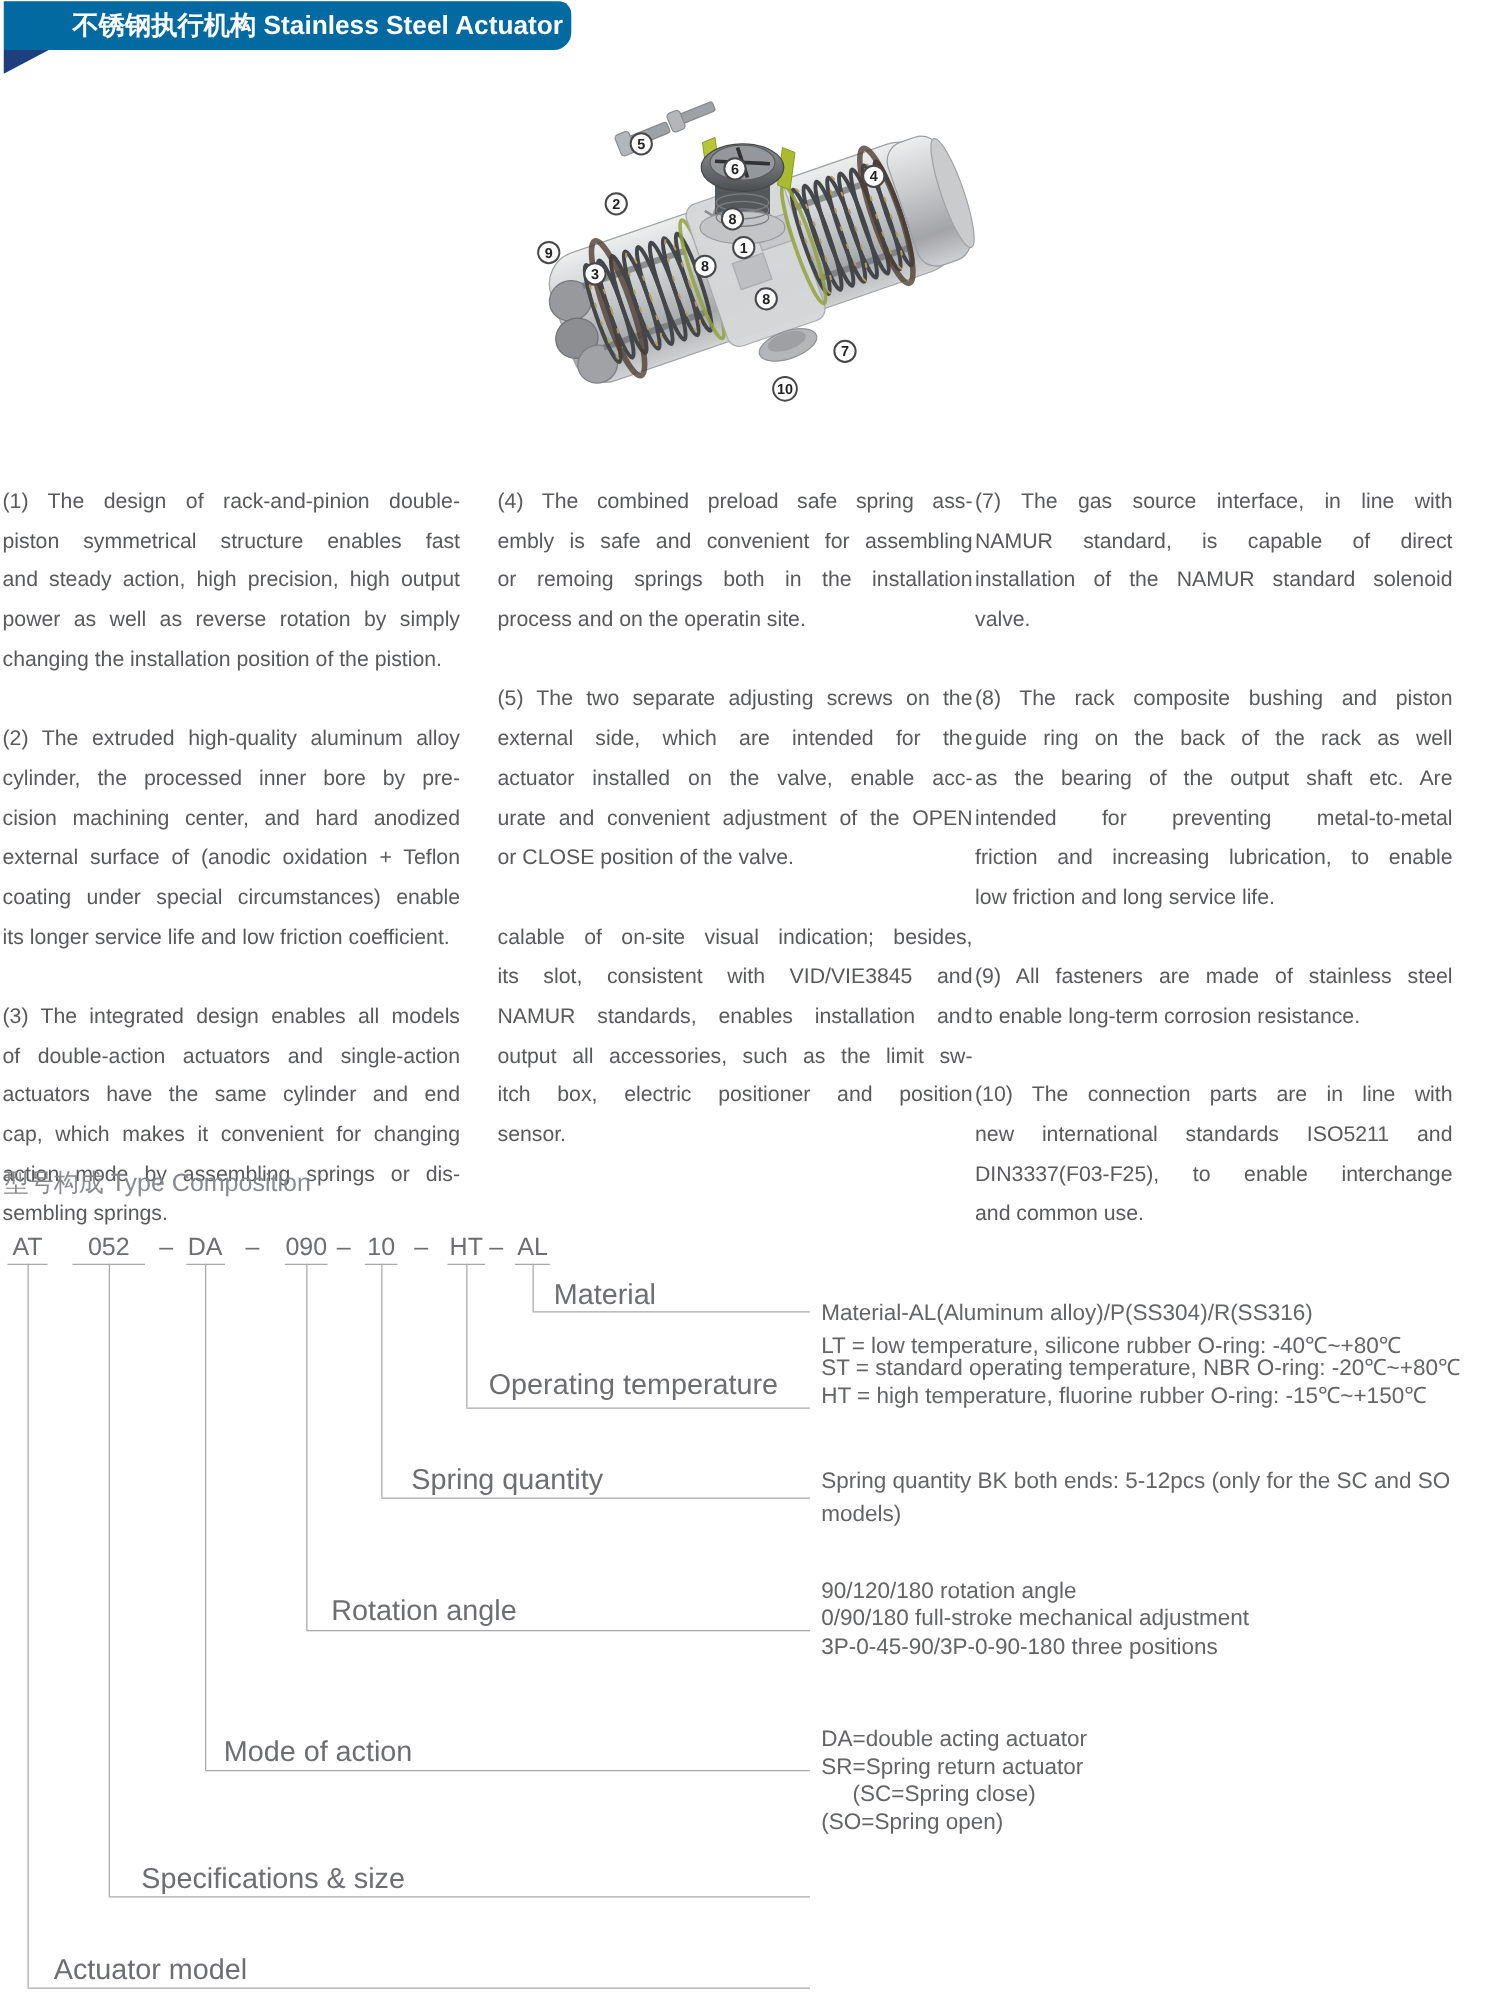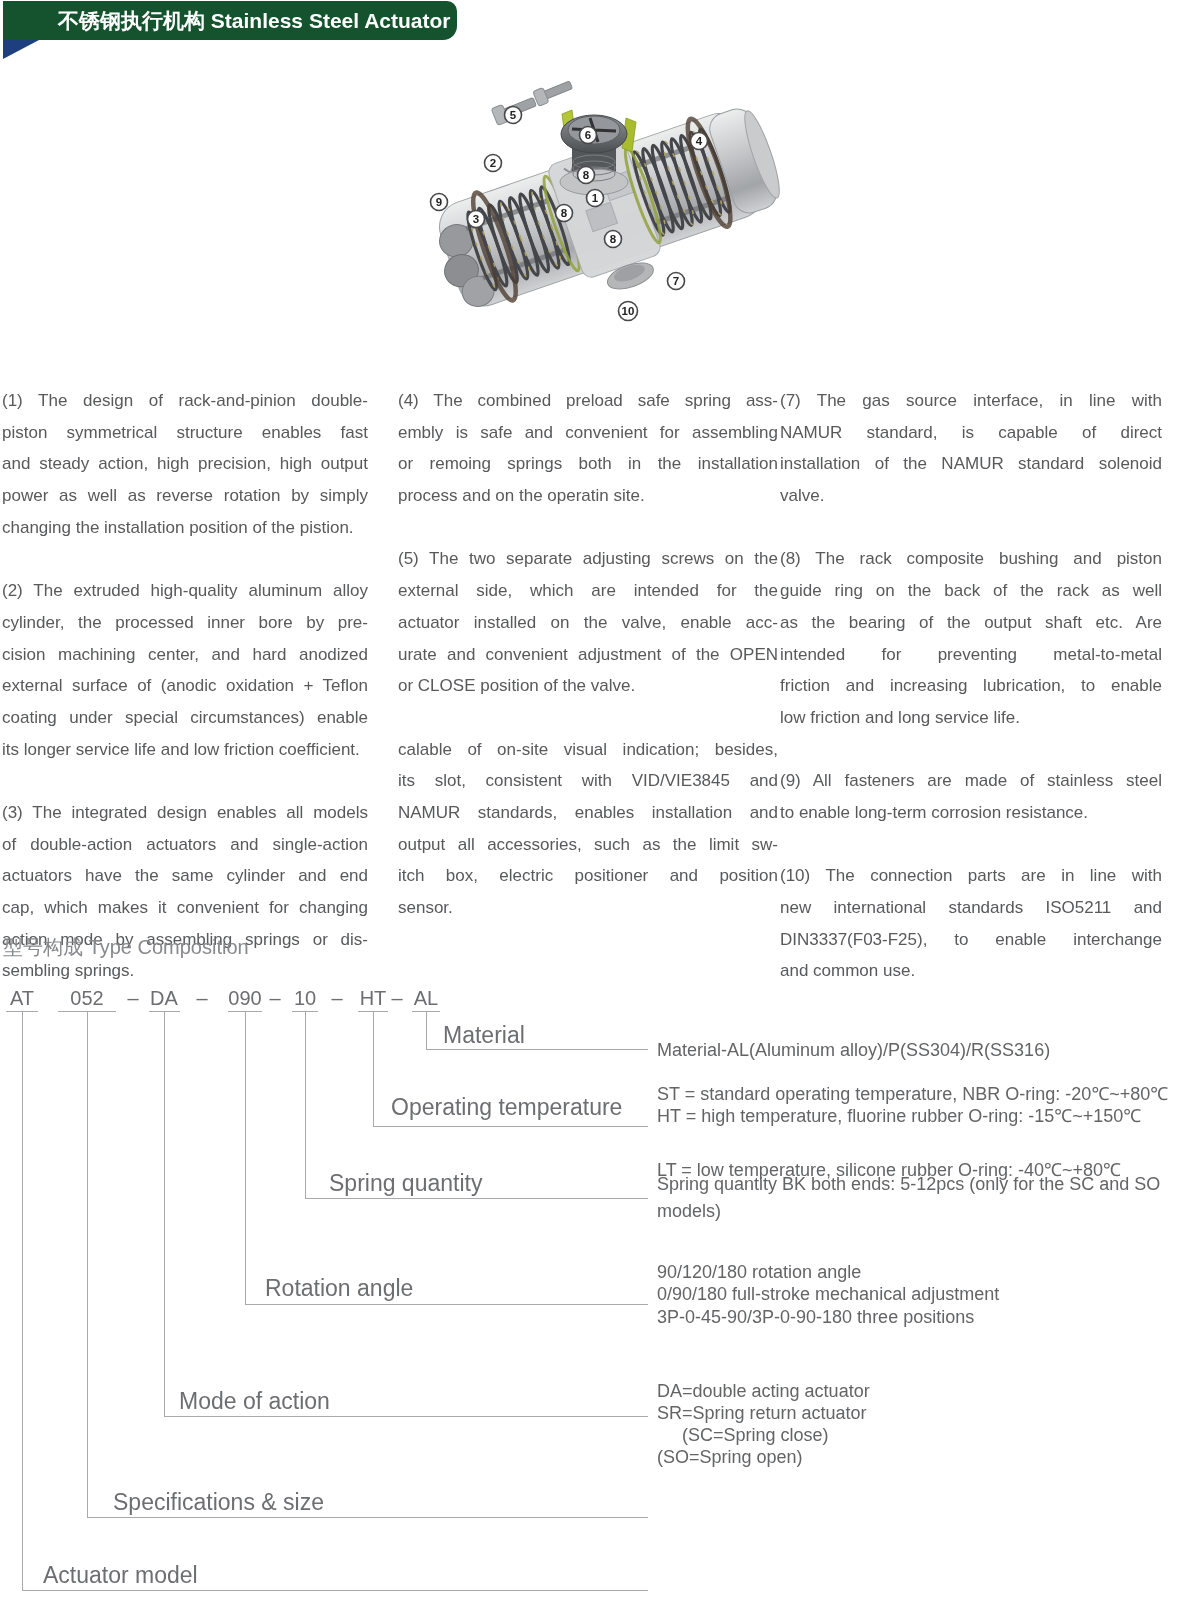--- a/index.html
+++ b/index.html
@@ -1,20 +1,20 @@
 <!DOCTYPE html>
 <html><head>
 <meta charset="utf-8">
 <style>
   html,body{margin:0;padding:0;background:#fff;}
   #page{position:relative;width:1200px;height:1600px;background:#ffffff;overflow:hidden;
         font-family:"Liberation Sans", sans-serif;}
 
   
-  .banner{position:absolute;left:3px;top:1px;width:454px;height:39px;background:#14532d;
+  .banner{position:absolute;left:3px;top:1px;width:454px;height:39px;background:#0369a1;
           border-radius:0 10px 14px 0;color:#ffffff;font-size:21px;font-weight:bold;
           line-height:39px;padding-left:55px;box-sizing:border-box;white-space:nowrap;}
   .fold{position:absolute;left:3px;top:40px;width:0;height:0;
         border-top:19px solid #1d3f7d;border-right:36px solid transparent;}
 
   
   .col{position:absolute;top:385px;color:#58595b;font-size:17px;}
   .para{margin-bottom:31.7px;}
   .para:last-child{margin-bottom:0;}
   .fline{height:31.7px;line-height:31.7px;text-align:justify;text-align-last:justify;overflow:visible;}
@@ -284,21 +284,21 @@
   <div class="clabel" style="left:329px;top:1170px;">Spring quantity</div>
   <div class="clabel" style="left:265px;top:1275px;">Rotation angle</div>
   <div class="clabel" style="left:179px;top:1388px;">Mode of action</div>
   <div class="clabel" style="left:113px;top:1489px;">Specifications &amp; size</div>
   <div class="clabel" style="left:43px; top:1562px;">Actuator model</div>
 
   <div class="cdesc" style="top:1040px;">Material-AL(Aluminum alloy)/P(SS304)/R(SS316)</div>
 
   <div class="cdesc" style="top:1084px;">ST = standard operating temperature, NBR O-ring: -20℃~+80℃</div>
   <div class="cdesc" style="top:1106px;">HT = high temperature, fluorine rubber O-ring: -15℃~+150℃</div>
-  <div class="cdesc" style="top:1160px;">LT = low temperature, silicone rubber O-ring: -40℃~+80℃</div>
+  <div class="cdesc" style="top:1066px;">LT = low temperature, silicone rubber O-ring: -40℃~+80℃</div>
 
   <div class="cdesc" style="top:1174px;">Spring quantity BK both ends: 5-12pcs (only for the SC and SO</div>
   <div class="cdesc" style="top:1201px;">models)</div>
 
   <div class="cdesc" style="top:1262px;">90/120/180 rotation angle</div>
   <div class="cdesc" style="top:1284px;">0/90/180 full-stroke mechanical adjustment</div>
   <div class="cdesc" style="top:1307px;">3P-0-45-90/3P-0-90-180 three positions</div>
 
   <div class="cdesc" style="top:1381px;">DA=double acting  actuator</div>
   <div class="cdesc" style="top:1403px;">SR=Spring return actuator</div>

